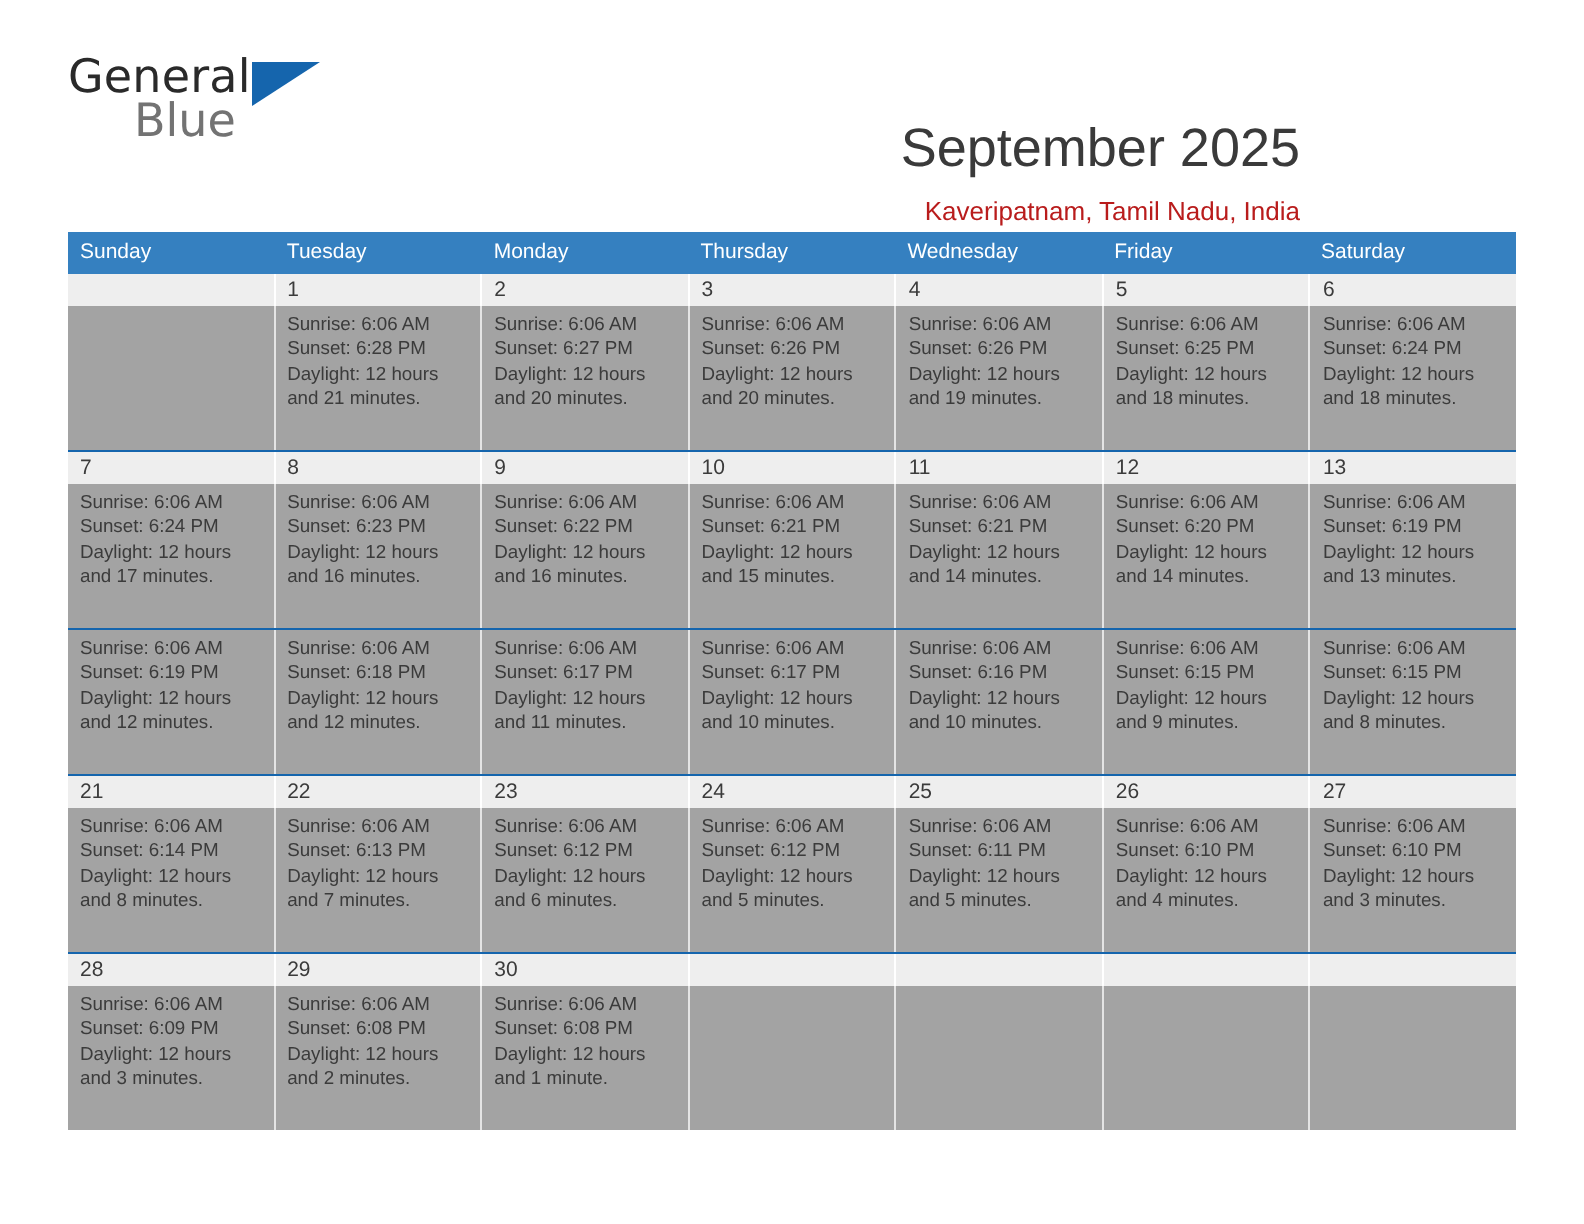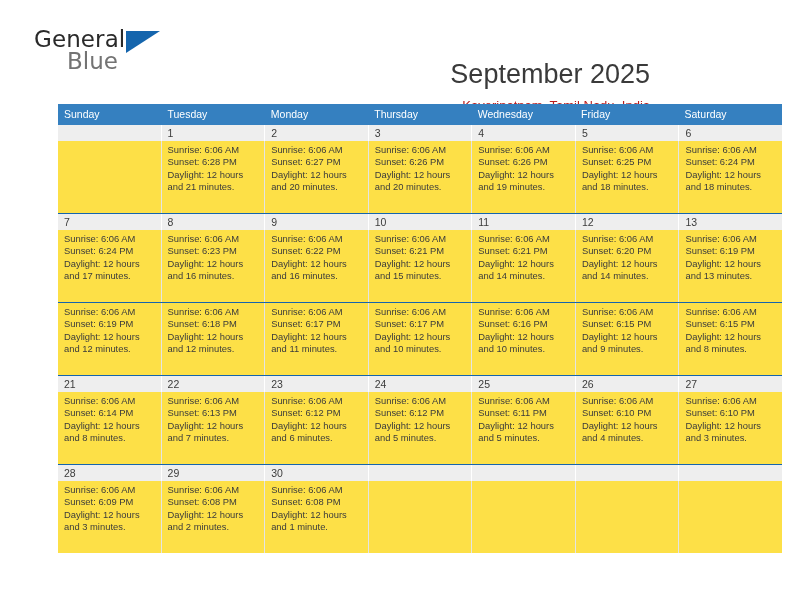--- a/index.html
+++ b/index.html
@@ -84,23 +84,22 @@
     color: #b91c1c;
     line-height: 22px;
     margin-top: 4px;
     white-space: nowrap;
   }
 
   
   .calendar {
     position: absolute;
     left: 34px;
-    top: 104px;
+    top: 116px;
     width: 724px;
-    margin-left: 24px;
   }
 
   .weekday-row {
     display: flex;
     background: #3580c0;
     height: 21px;
   }
   .weekday {
     flex: 1 1 0;
     color: #ffffff;
@@ -133,21 +132,21 @@
     color: #3b3b3b;
     border-left: 1px solid #ffffff;
   }
   .daynum:first-child {
     border-left: none;
   }
 
   .info-band {
     display: flex;
     height: 72px;
-    background: #fde047;
+    background: #a3a3a3;
   }
   .cell-info {
     flex: 1 1 0;
     box-sizing: border-box;
     padding: 3px 6px 0 6px;
     border-left: 1px solid #e4e4e4;
   }
   .cell-info:first-child {
     border-left: none;
   }

